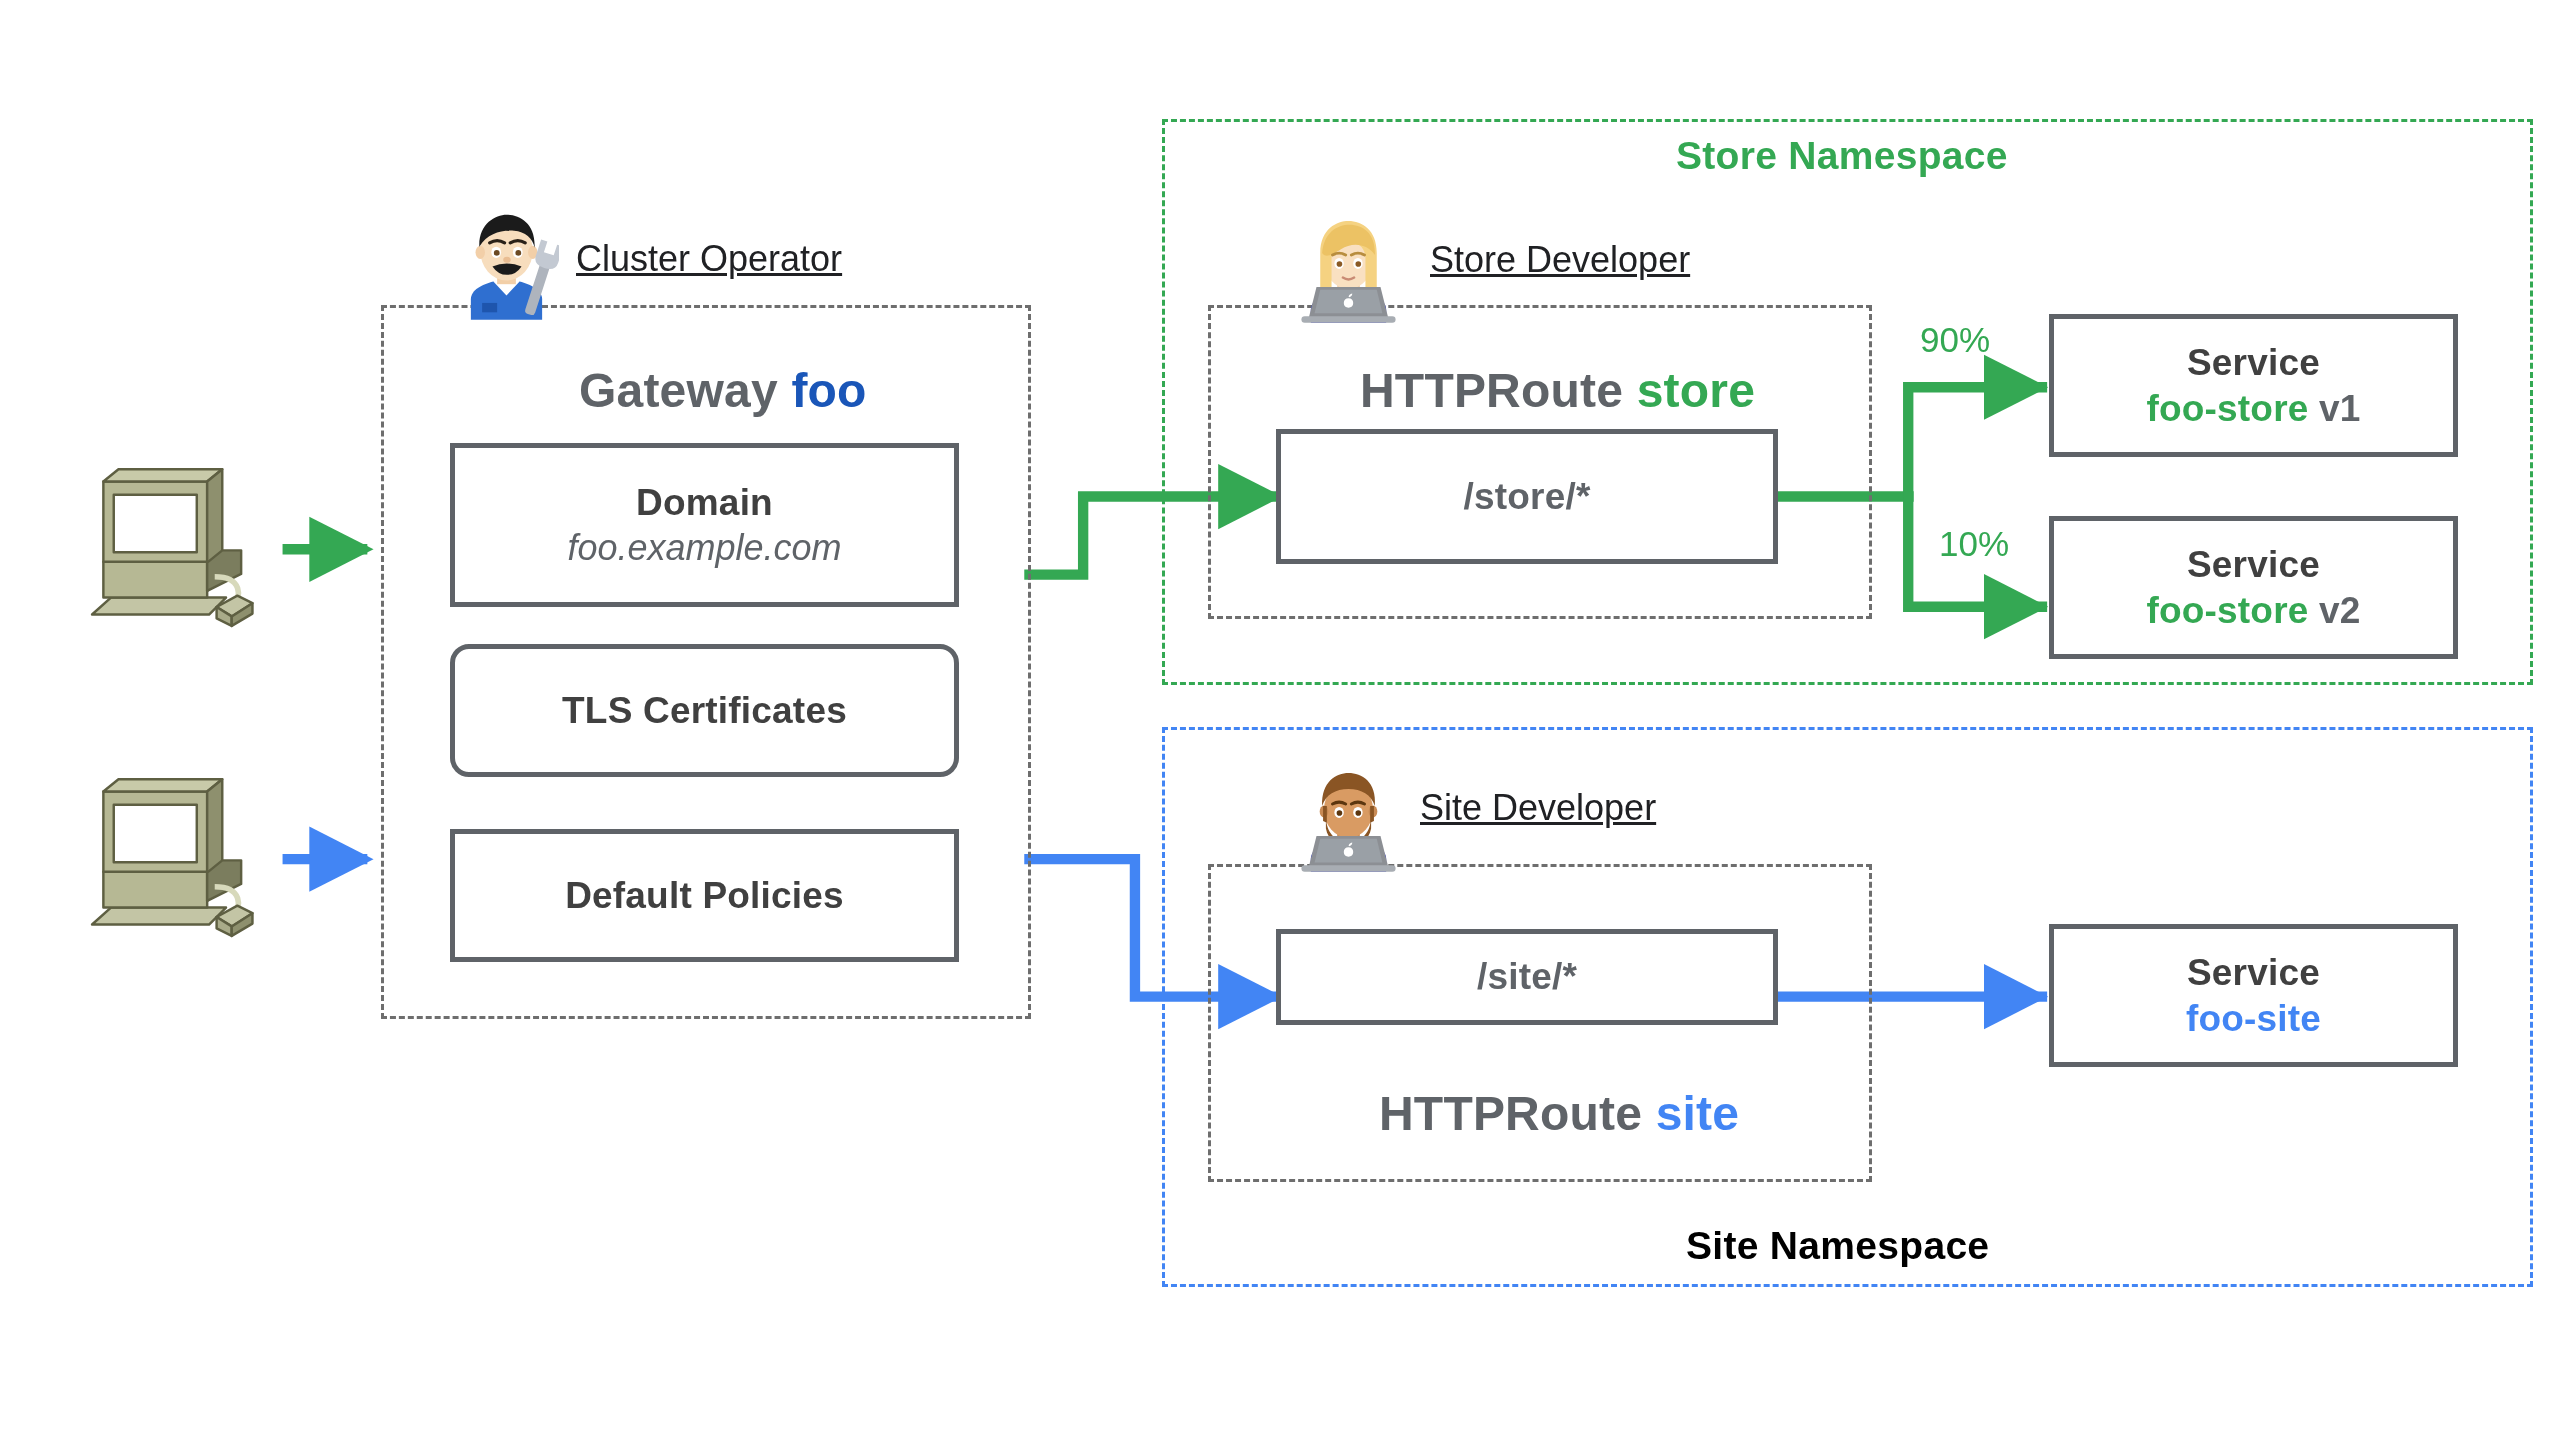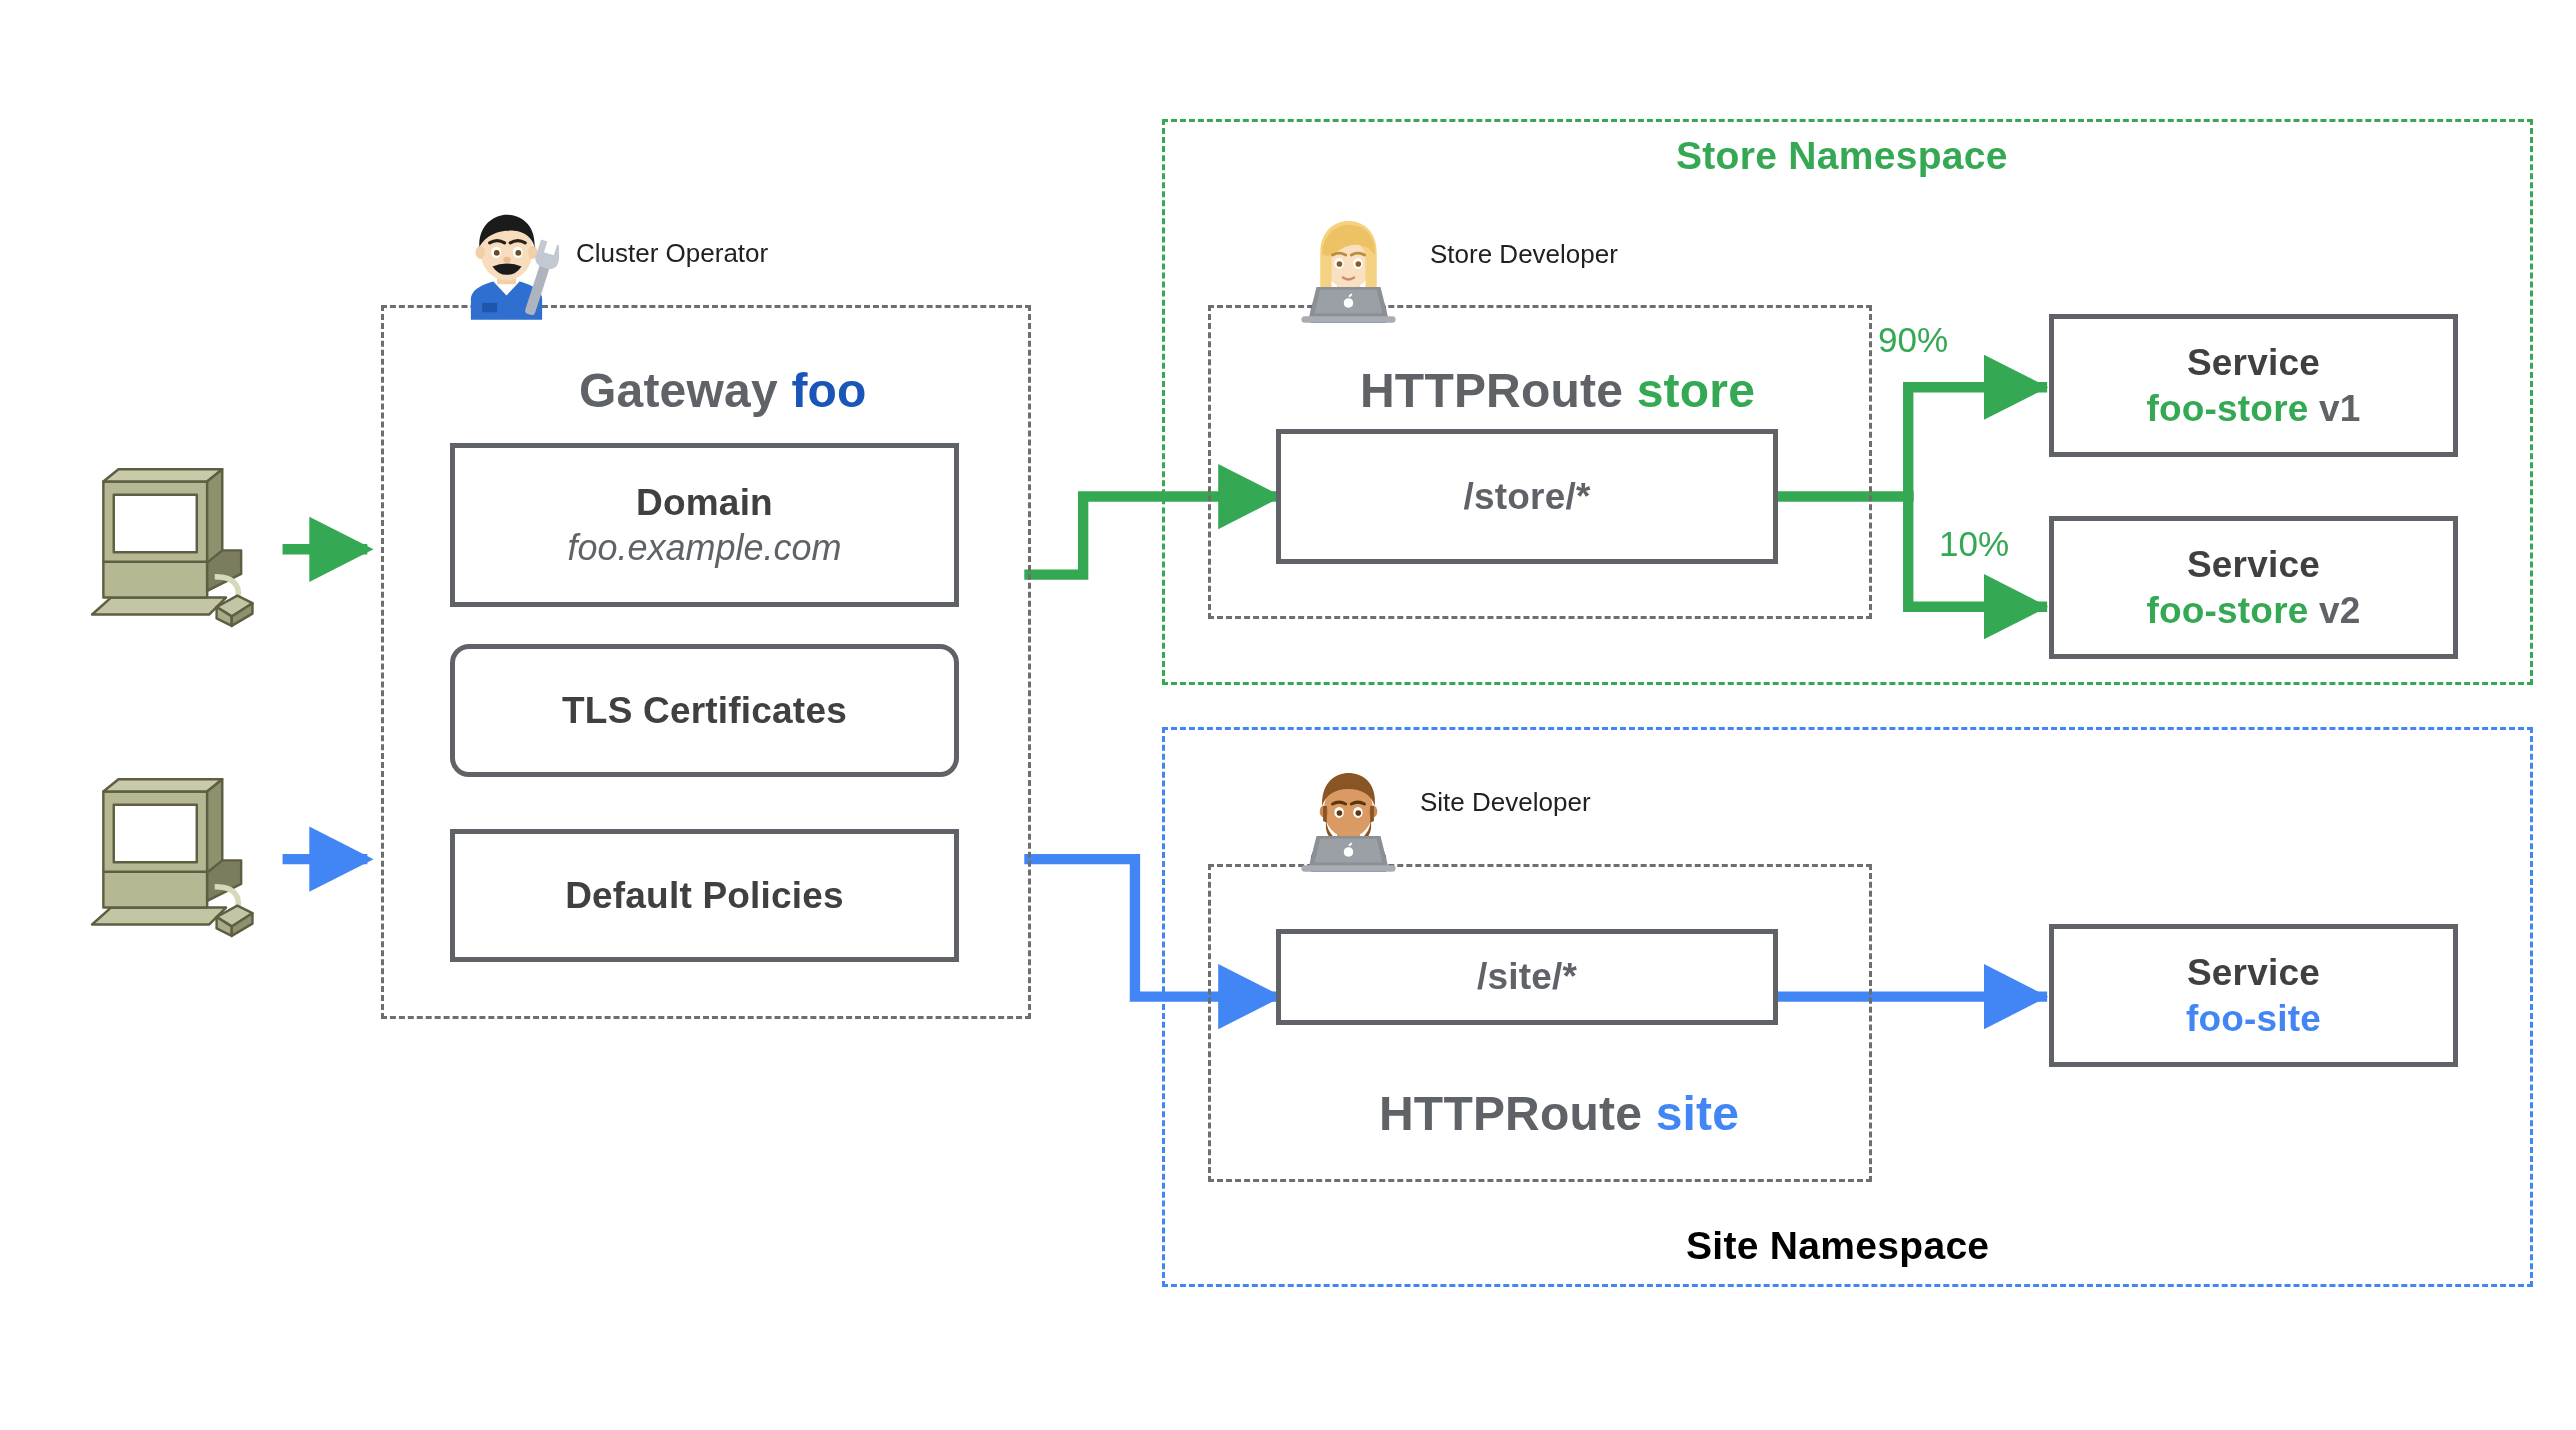--- a/index.html
+++ b/index.html
@@ -66,24 +66,25 @@
     font-size:39px;
     font-weight:700;
     white-space:nowrap;
     letter-spacing:0.3px;
   }
   .ns-title.store{color:#34A853;}
   .ns-title.site{color:#000000;}
 
   .persona-label{
     position:absolute;
-    font-size:26px;
+    font-size:36px;
     color:#202124;
     font-weight:400;
     white-space:nowrap;
+    text-decoration:underline;
   }
   .pct{
     position:absolute;
     font-size:35px;
     color:#34A853;
     font-weight:400;
     white-space:nowrap;
   }
 
   
@@ -249,21 +250,21 @@
 
   <div class="heading" style="left:1360px;top:363px;">
     <span>HTTPRoute</span>
     <span class="green-t"> store</span>
   </div>
 
   <div class="rbox" style="left:1276px;top:429px;width:502px;height:135px;">
     <span class="path">/store/*</span>
   </div>
 
-  <div class="pct" style="left:1878px;top:320px;">90%</div>
+  <div class="pct" style="left:1920px;top:320px;">90%</div>
   <div class="pct" style="left:1939px;top:524px;">10%</div>
 
   <div class="rbox" style="left:2049px;top:314px;width:409px;height:143px;">
     <span class="l1">Service</span>
     <span class="l2">
       <span class="green-t">foo-store</span>
       <span class="grey-t"> v1</span>
     </span>
   </div>
 

